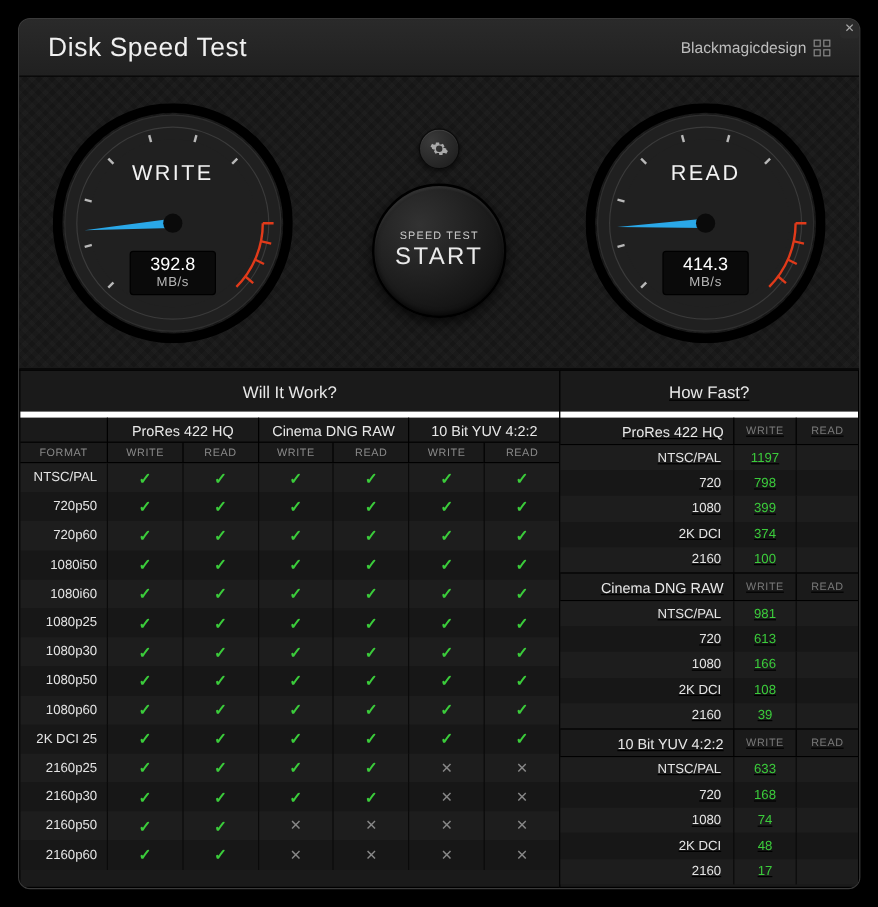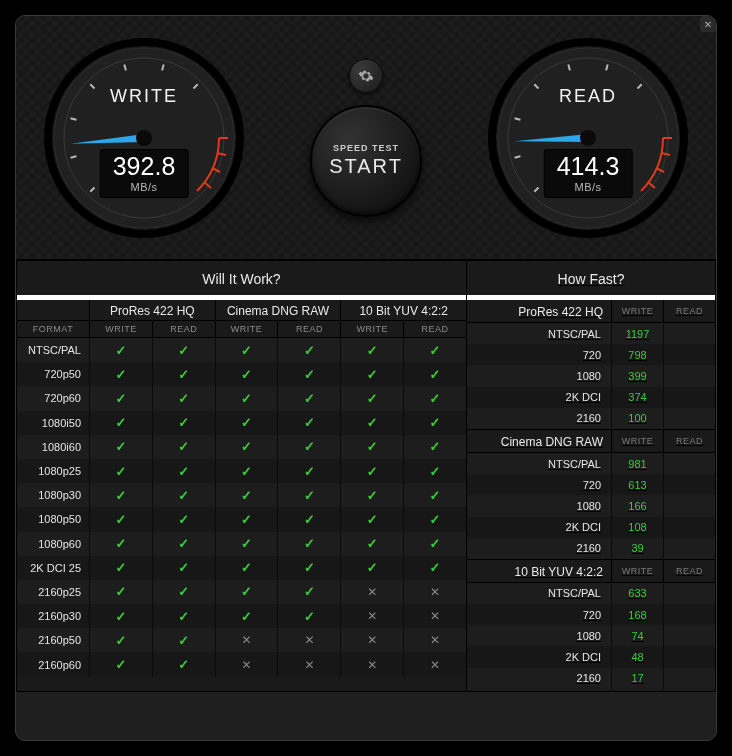--- a/index.html
+++ b/index.html
@@ -100,21 +100,21 @@
     bottom:40px;
     left:50%;
     transform:translateX(-50%);
     background:#0a0a0a;
     border:1px solid #000;
     border-radius:3px;
     padding:2px 12px 4px;
     text-align:center;
     min-width:72px;
   }
-  .gauge-value .val { color:#fff;font-size:25px;font-weight:400; }
+  .gauge-value .val { color:#fff;font-size:15px;font-weight:400; }
   .gauge-value .unit { color:#b8b8b8;font-size:11px;letter-spacing:0.5px; }
 
   .center-controls {
     display:flex;
     flex-direction:column;
     align-items:center;
     gap:12px;
   }
   .gear-btn {
     width:34px;height:34px;border-radius:50%;
@@ -128,21 +128,21 @@
 
   .start-btn {
     width:112px;height:112px;border-radius:50%;
     background: radial-gradient(circle at 35% 30%, #323232, #111 80%);
     border:2px solid #000;
     box-shadow: 0 4px 10px rgba(0,0,0,0.7), inset 0 2px 2px rgba(255,255,255,0.07), inset 0 -2px 4px rgba(0,0,0,0.6);
     display:flex;flex-direction:column;align-items:center;justify-content:center;
     cursor:pointer;
     color:#eaeaea;
   }
-  .start-btn .s1 { font-size:9px;letter-spacing:1px;font-weight:700;color:#ccc; }
+  .start-btn .s1 { font-size:9px;letter-spacing:1px;font-weight:400;color:#ccc; }
   .start-btn .s2 { font-size:20px;letter-spacing:2px;font-weight:500;margin-top:2px; }
 
   .bottom-row {
     display:flex;
     height: calc(100% - 48px - 244px);
   }
   .panel {
     background:#1a1a1a;
     border:1px solid #000;
     display:flex;flex-direction:column;
@@ -229,20 +229,32 @@
   .hf-row .res { justify-content:flex-end;padding-right:10px;color:#e4e4e4;border-left:none; }
   .hf-row .wv { justify-content:center;color:#3bcc3b; }
   .hf-row .rv { justify-content:center;color:#888; }
 </style>
 </head>
 <body>
 
 <div class="window">
   <div class="close-btn">✕</div>
 
+  <div class="title-bar">
+    <div class="app-title">Disk Speed Test</div>
+    <div class="brand">
+      <span>Blackmagicdesign</span>
+      <span class="brand-dots">
+          <span></span>
+          <span></span>
+          <span></span>
+          <span></span>
+        </span>
+    </div>
+  </div>
 
   <div class="gauge-area">
 
     <div class="gauge">
       <svg viewBox="0 0 200 200">
         <circle cx="100" cy="100" r="96" fill="none" stroke="#000" stroke-width="8"></circle>
         <circle cx="100" cy="100" r="90" fill="#202020" stroke="#2e2e2e" stroke-width="1"></circle>
         <circle cx="100" cy="100" r="80" fill="none" stroke="#3a3a3a" stroke-width="1"></circle>
         <g stroke="#b8b8b8" stroke-width="2">
           <line x1="100" y1="100" x2="100" y2="24" transform="rotate(-135 100 100)"></line>

